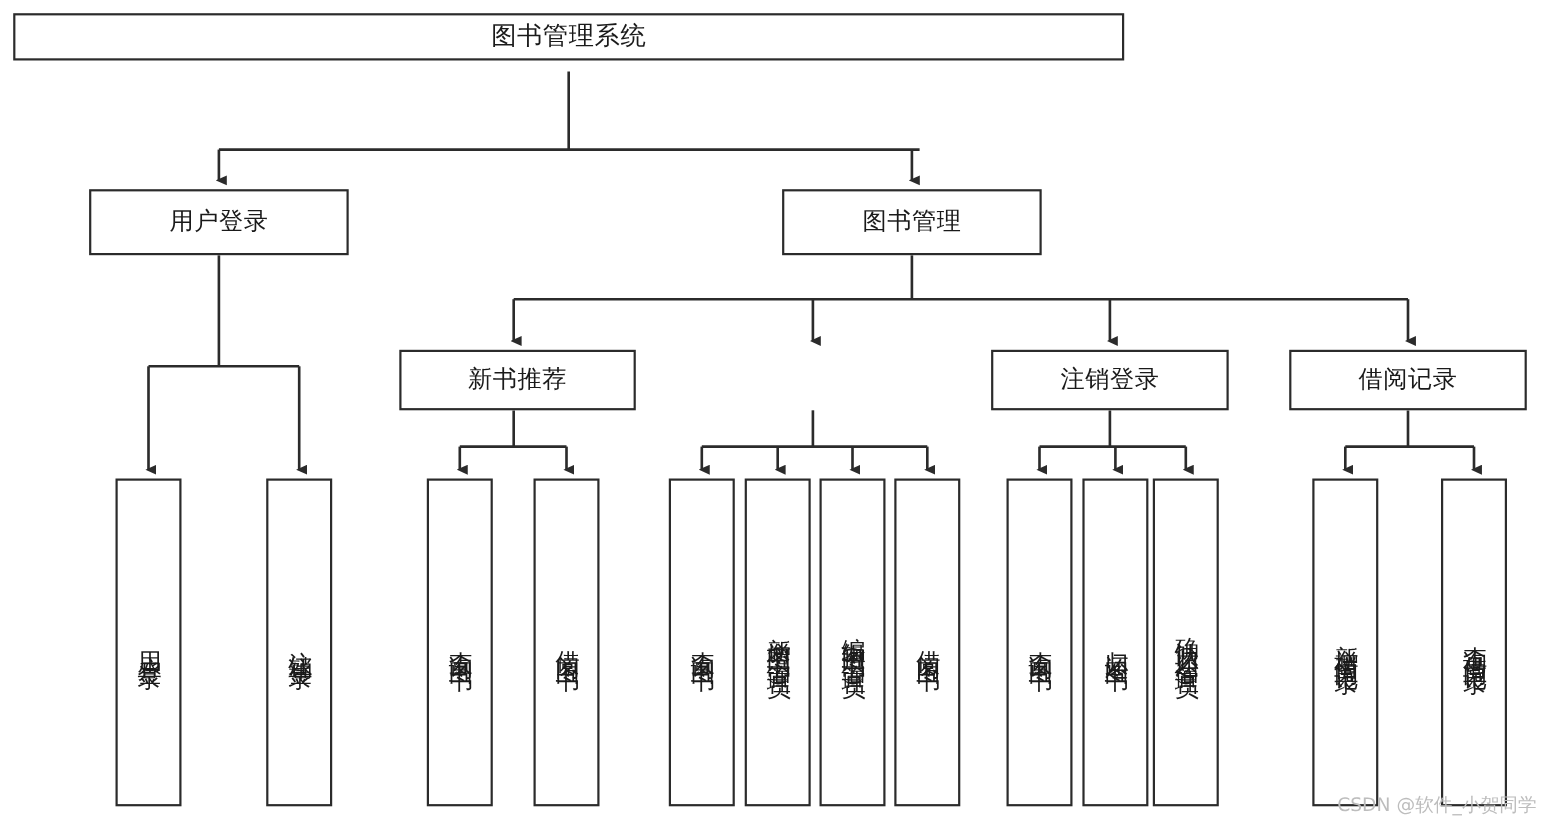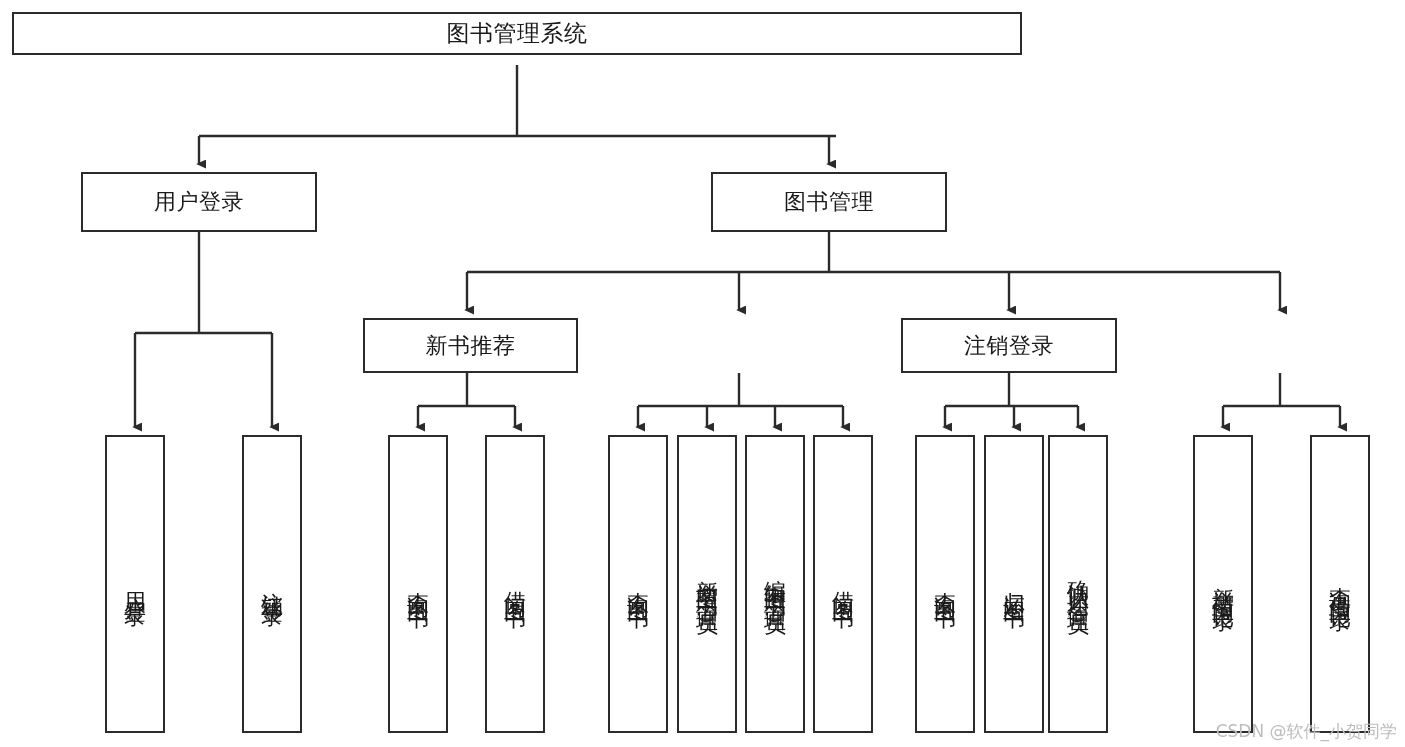--- a/index.html
+++ b/index.html
@@ -137,20 +137,23 @@
   <div class="node horizontal" style="left:711px; top:172px; width:236px; height:60px;">
     <span class="node-label">图书管理</span>
   </div>
 
   <div class="node horizontal" style="left:363px; top:318px; width:215px; height:55px;">
     <span class="node-label">新书推荐</span>
   </div>
   <div class="node horizontal" style="left:901px; top:318px; width:216px; height:55px;">
     <span class="node-label">注销登录</span>
   </div>
+  <div class="node horizontal" style="left:1172px; top:318px; width:216px; height:55px;">
+    <span class="node-label">借阅记录</span>
+  </div>
 
   <div class="node vertical" style="left:105px; top:435px; width:60px; height:298px;">
     <span class="node-label">用户登录</span>
   </div>
   <div class="node vertical" style="left:242px; top:435px; width:60px; height:298px;">
     <span class="node-label">注销登录</span>
   </div>
 
   <div class="node vertical" style="left:388px; top:435px; width:60px; height:298px;">
     <span class="node-label">查询图书</span>

